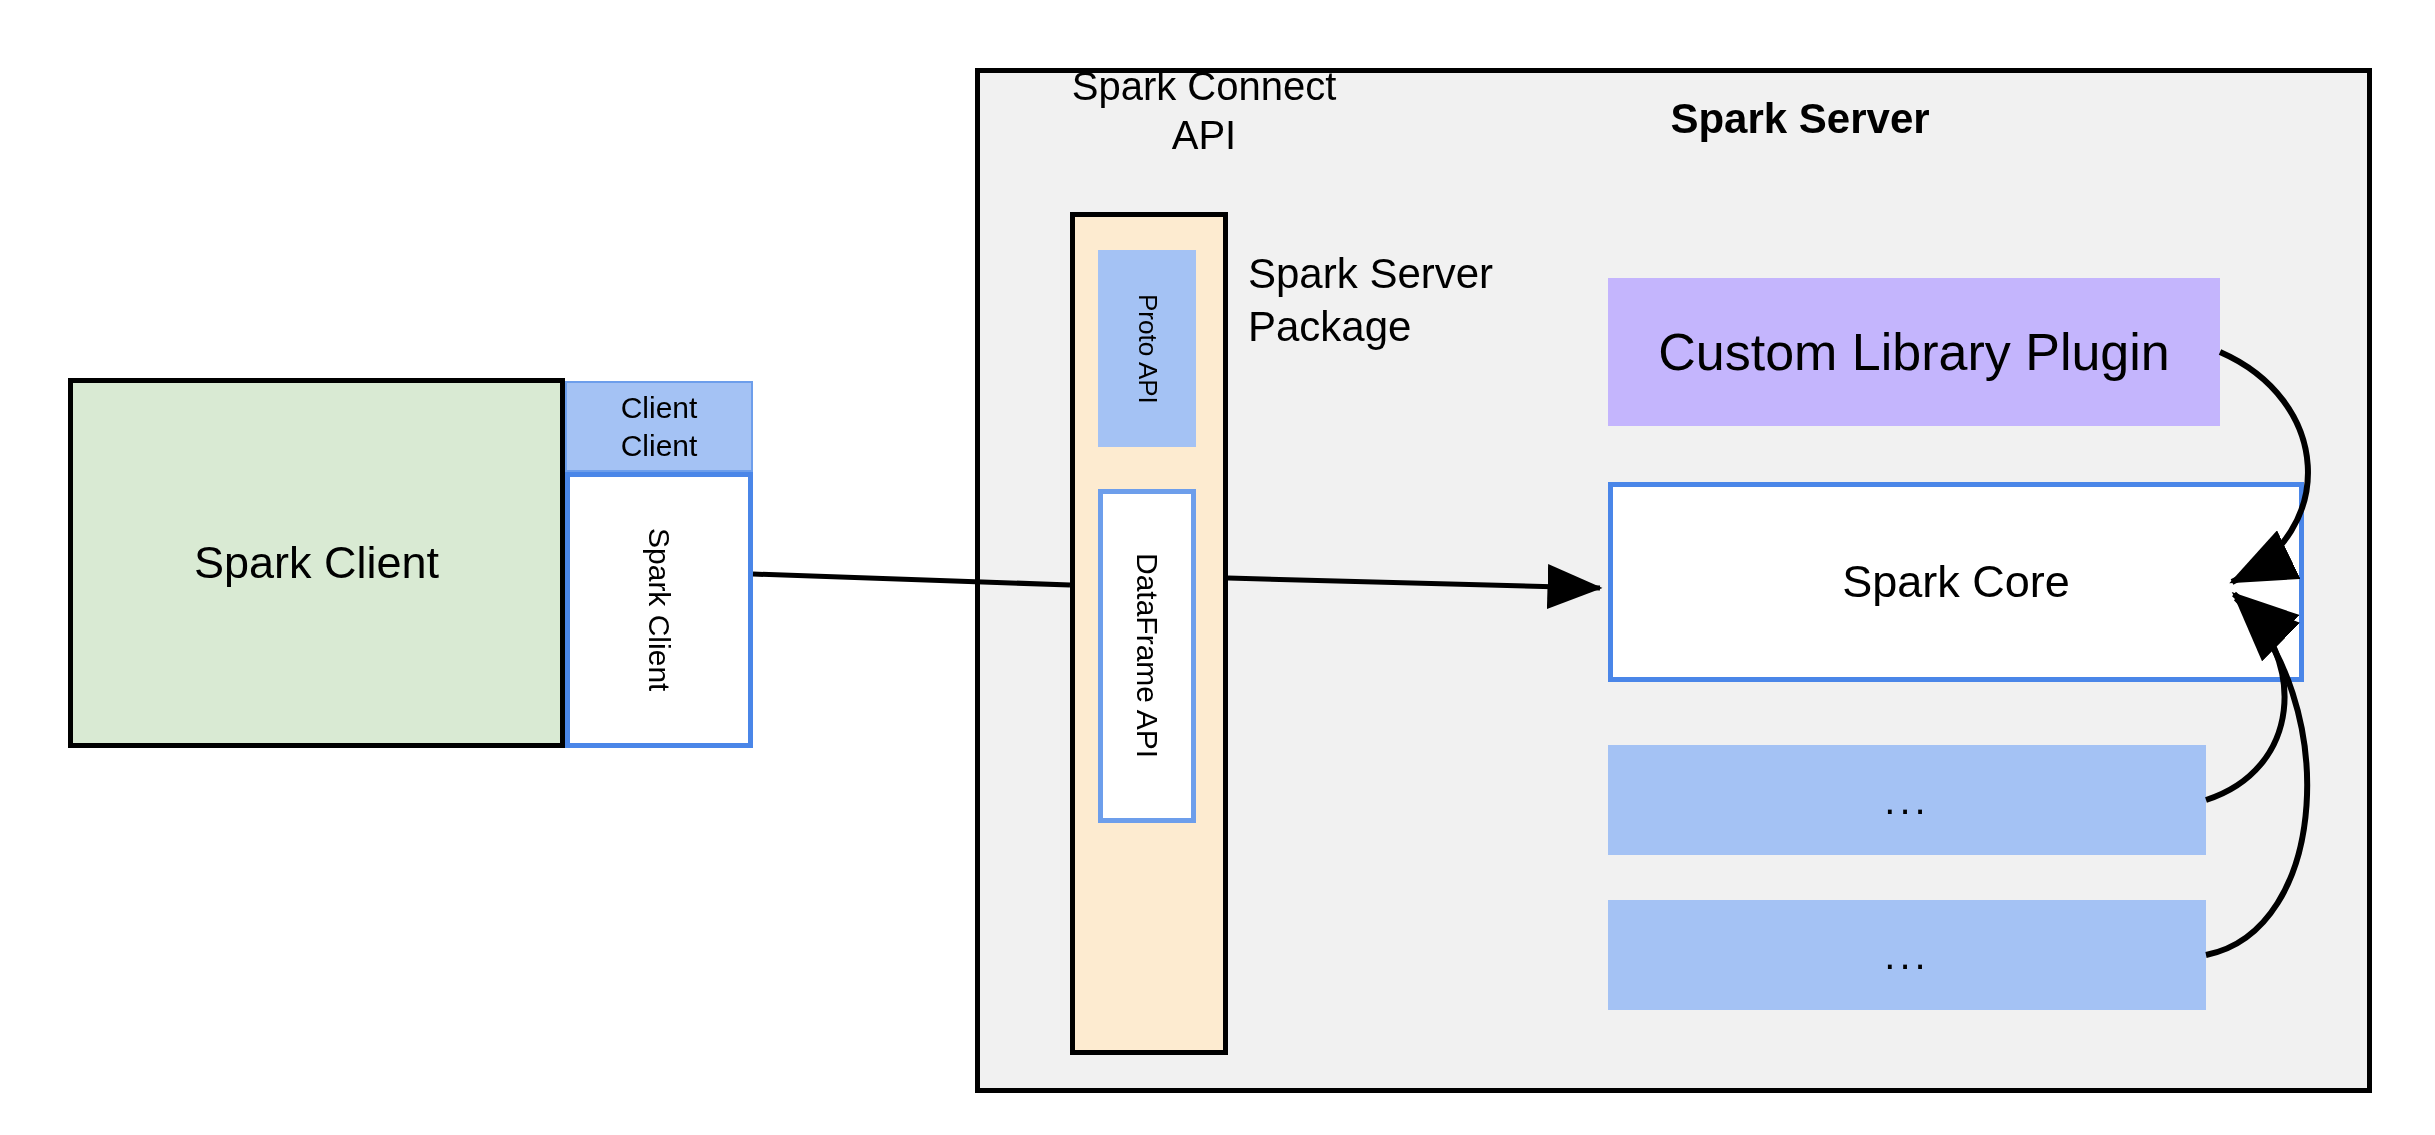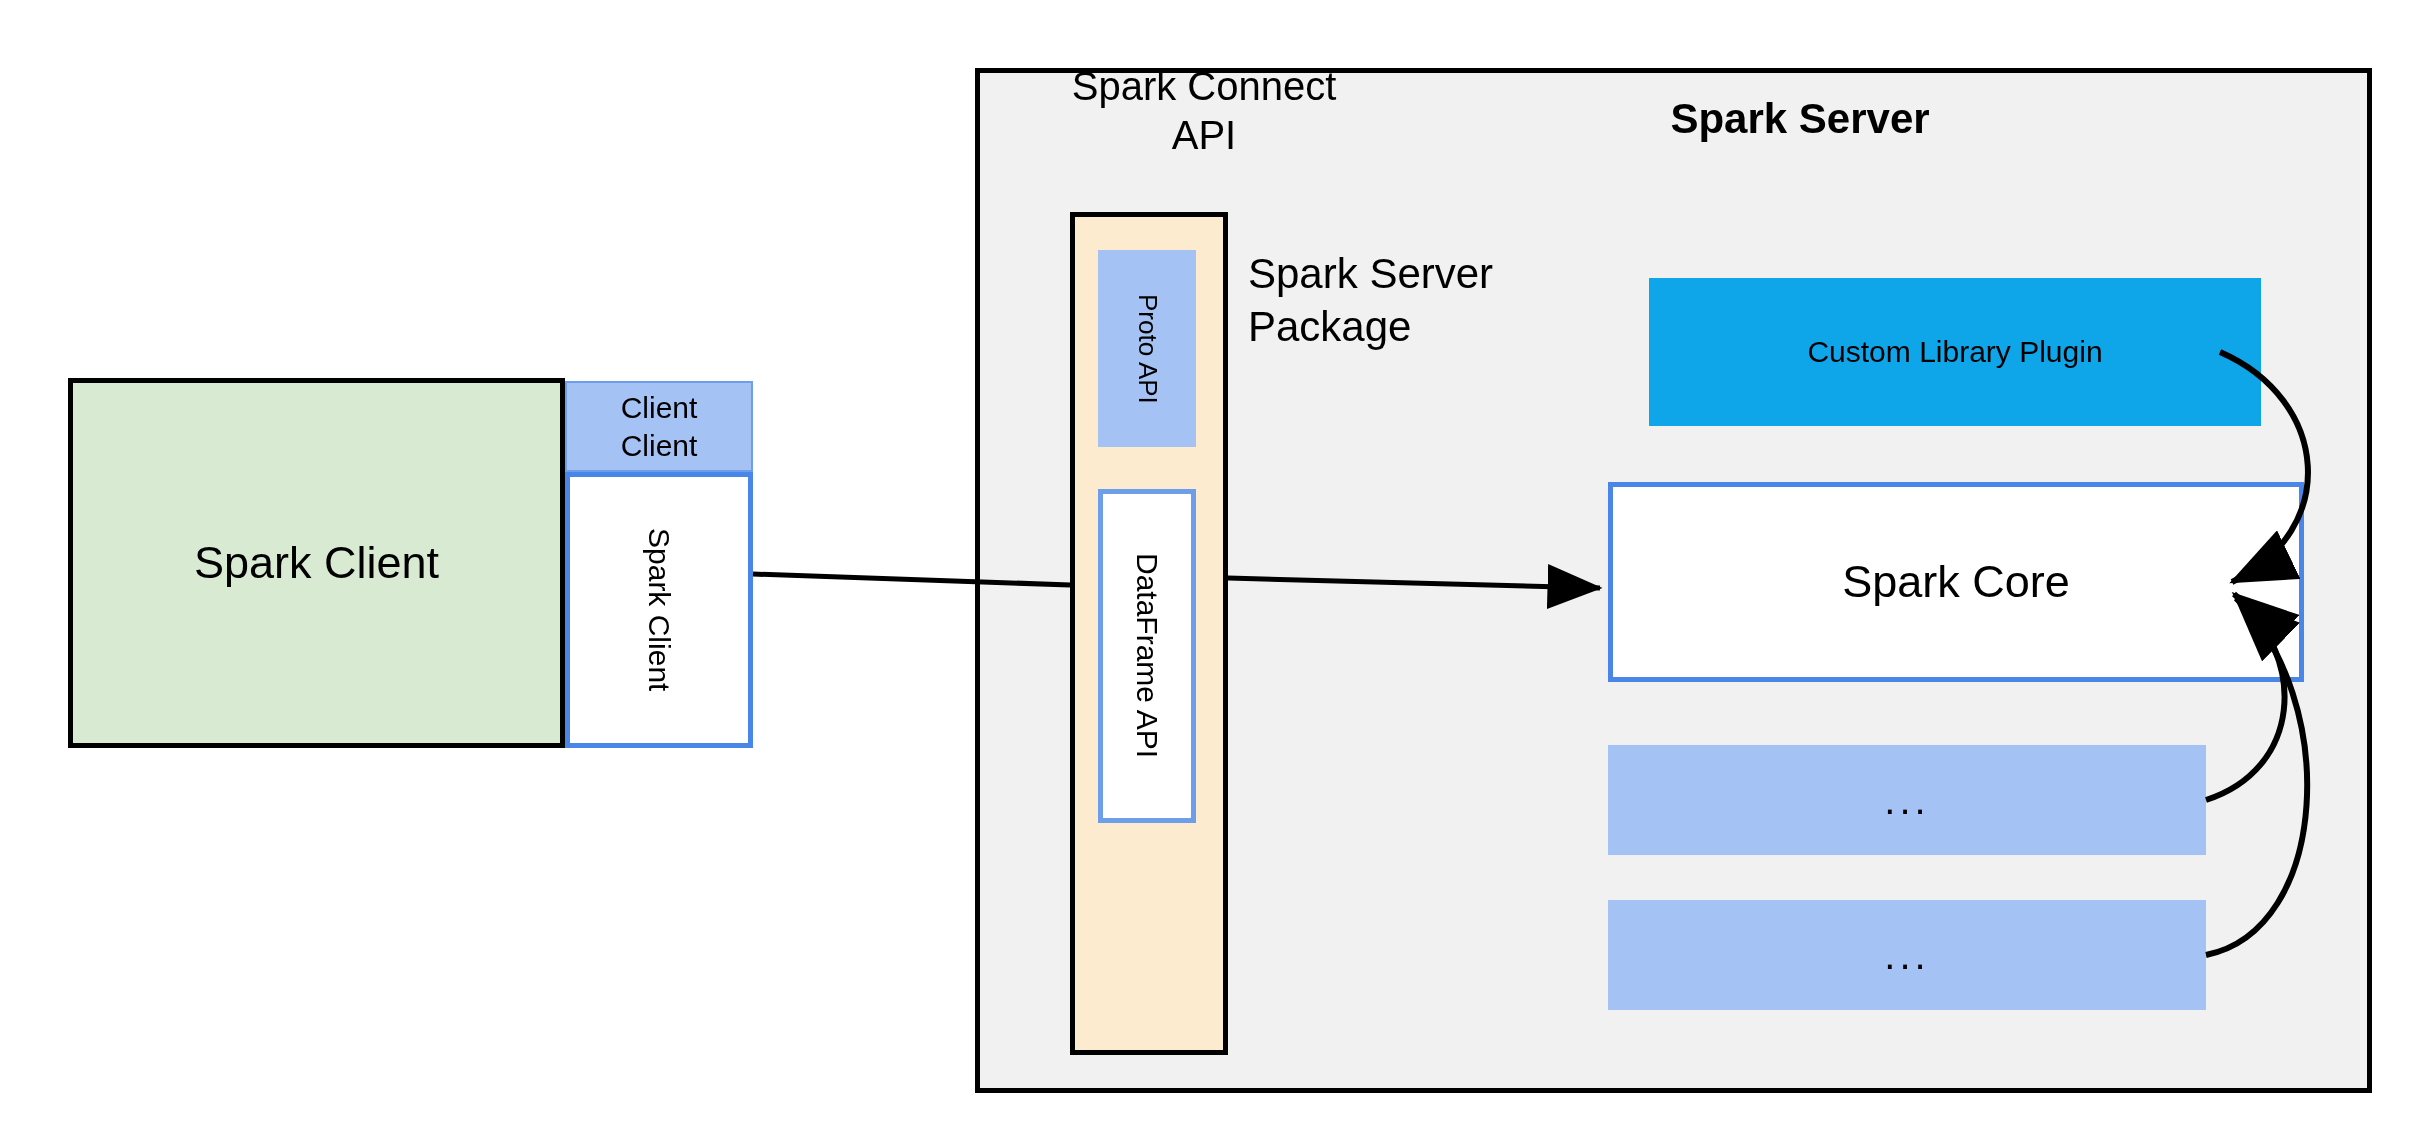--- a/index.html
+++ b/index.html
@@ -30,21 +30,21 @@
   
   #api-column{left:1070px;top:212px;width:158px;height:843px;
               background:#FCE5CD;background:#FDEBD0;border:5px solid #000000;display:block;}
   #proto-api{left:1098px;top:250px;width:98px;height:197px;
               background:#A4C2F4;border:none;font-size:26px;}
   #dataframe-api{left:1098px;top:489px;width:98px;height:334px;
               background:#FFFFFF;border:5px solid #6D9EEB;font-size:30px;}
 
   
   #custom-library-plugin{left:1608px;top:278px;width:612px;height:148px;
-              background:#0ea5e9;border:none;font-size:30px;margin-left:41px;}
+              background:#c4b5fd;border:none;font-size:52px;}
   #spark-core{left:1608px;top:482px;width:696px;height:200px;
               background:#FFFFFF;border:5px solid #4A86E8;font-size:45px;}
   #etc-one{left:1608px;top:745px;width:598px;height:110px;
               background:#A4C2F4;border:none;font-size:40px;letter-spacing:4px;}
   #etc-two{left:1608px;top:900px;width:598px;height:110px;
               background:#A4C2F4;border:none;font-size:40px;letter-spacing:4px;}
 
   svg.overlay{position:absolute;left:0;top:0;width:2435px;height:1135px;pointer-events:none;}
 </style>
 </head>

